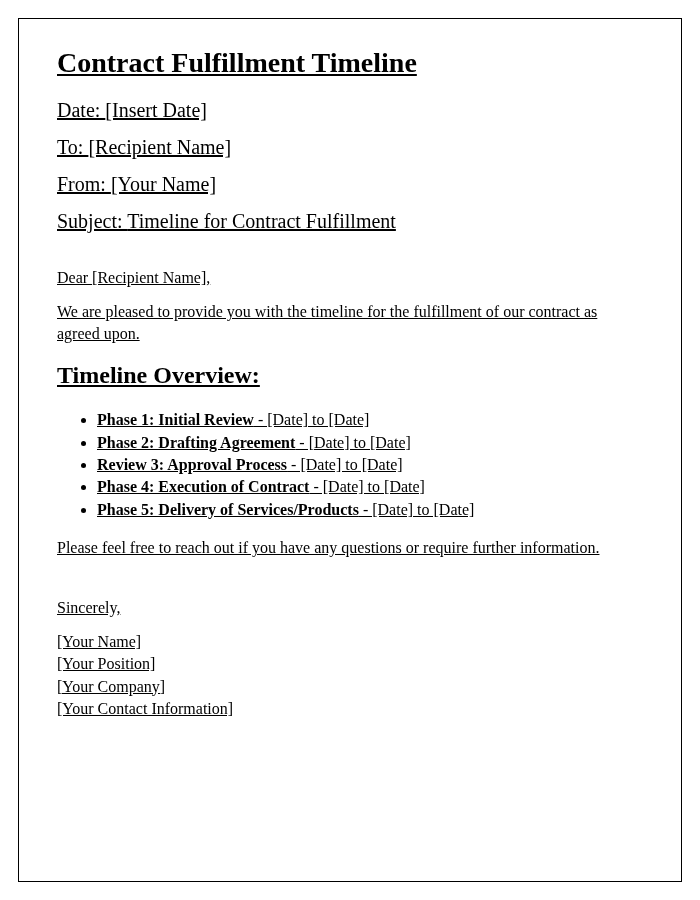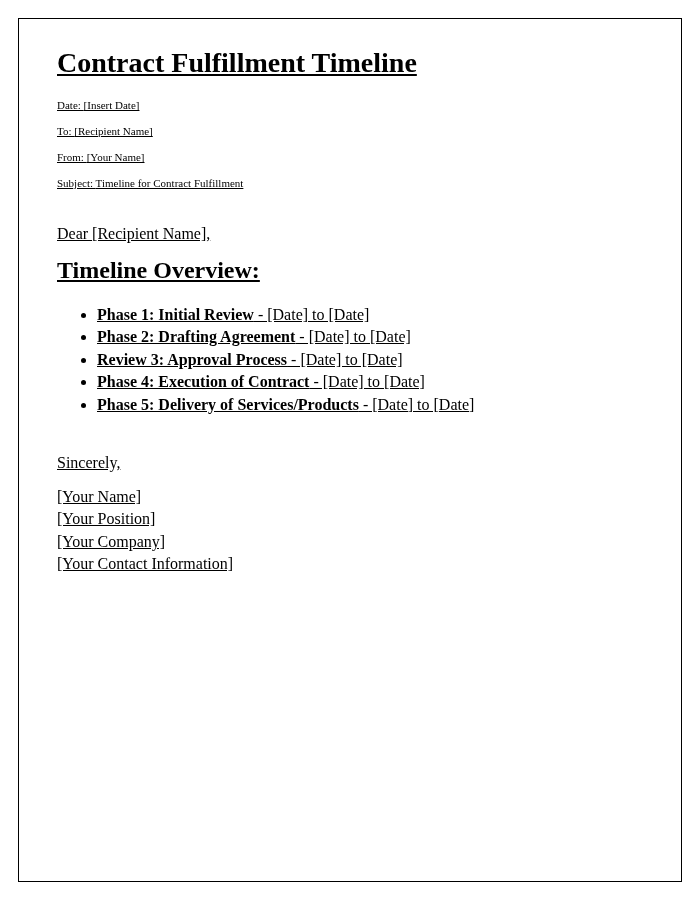--- a/index.html
+++ b/index.html
@@ -20,21 +20,21 @@
       height: 100%;
       padding: 28px 38px;
       text-decoration: underline;
     }
     h1 {
       font-size: 28px;
       font-weight: bold;
       margin-bottom: 20px;
     }
     .meta-line {
-      font-size: 11px;
+      font-size: 20px;
       margin-bottom: 14px;
     }
     .label-inline {
       display: inline;
     }
     .gap {
       height: 22px;
     }
     .salutation {
       font-size: 16px;
@@ -94,31 +94,33 @@
   <div class="meta-line">
     <span class="label-inline">Subject: </span><span>Timeline for Contract Fulfillment</span>
   </div>
 
   <div class="gap"></div>
 
   <div class="salutation">
     <span>Dear </span><span>[Recipient Name]</span><span>,</span>
   </div>
 
+  <p class="body-text">We are pleased to provide you with the timeline for the fulfillment of our contract as agreed upon.</p>
 
   <h2>Timeline Overview:</h2>
 
   <ul>
     <li><span class="phase-title">Phase 1: Initial Review</span><span> - [Date] to [Date]</span></li>
     <li><span class="phase-title">Phase 2: Drafting Agreement</span><span> - [Date] to [Date]</span></li>
     <li><span class="phase-title">Review 3: Approval Process</span><span> - [Date] to [Date]</span></li>
     <li><span class="phase-title">Phase 4: Execution of Contract</span><span> - [Date] to [Date]</span></li>
     <li><span class="phase-title">Phase 5: Delivery of Services/Products</span><span> - [Date] to [Date]</span></li>
   </ul>
 
+  <p class="body-text">Please feel free to reach out if you have any questions or require further information.</p>
 
   <div class="gap"></div>
 
   <div class="closing">Sincerely,</div>
 
   <div class="signature-block">
     <div>[Your Name]</div>
     <div>[Your Position]</div>
     <div>[Your Company]</div>
     <div>[Your Contact Information]</div>

